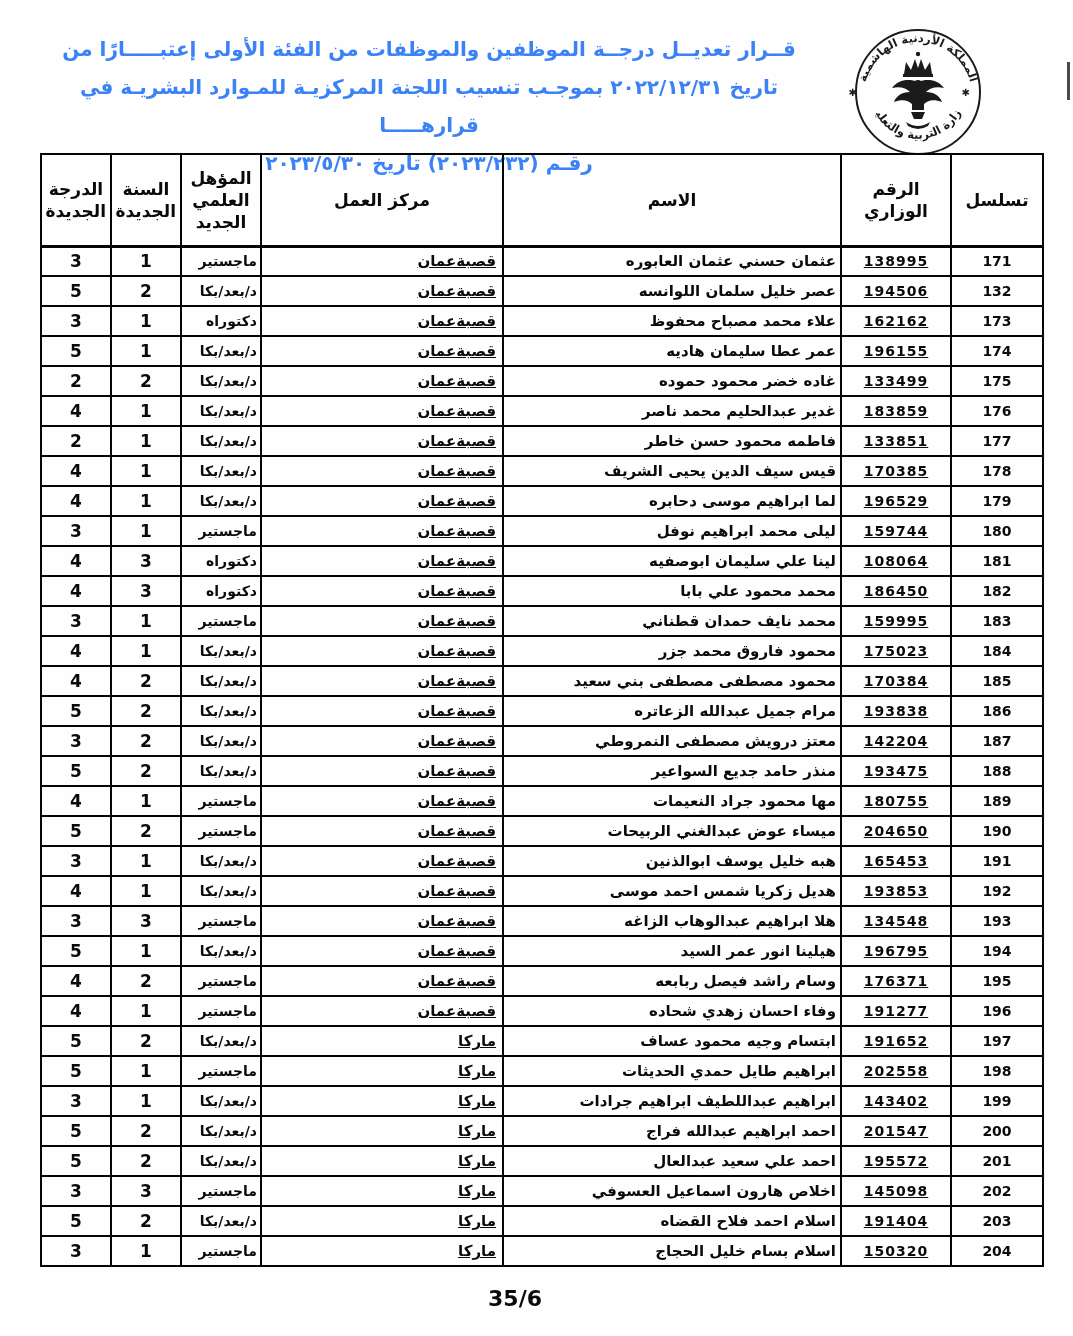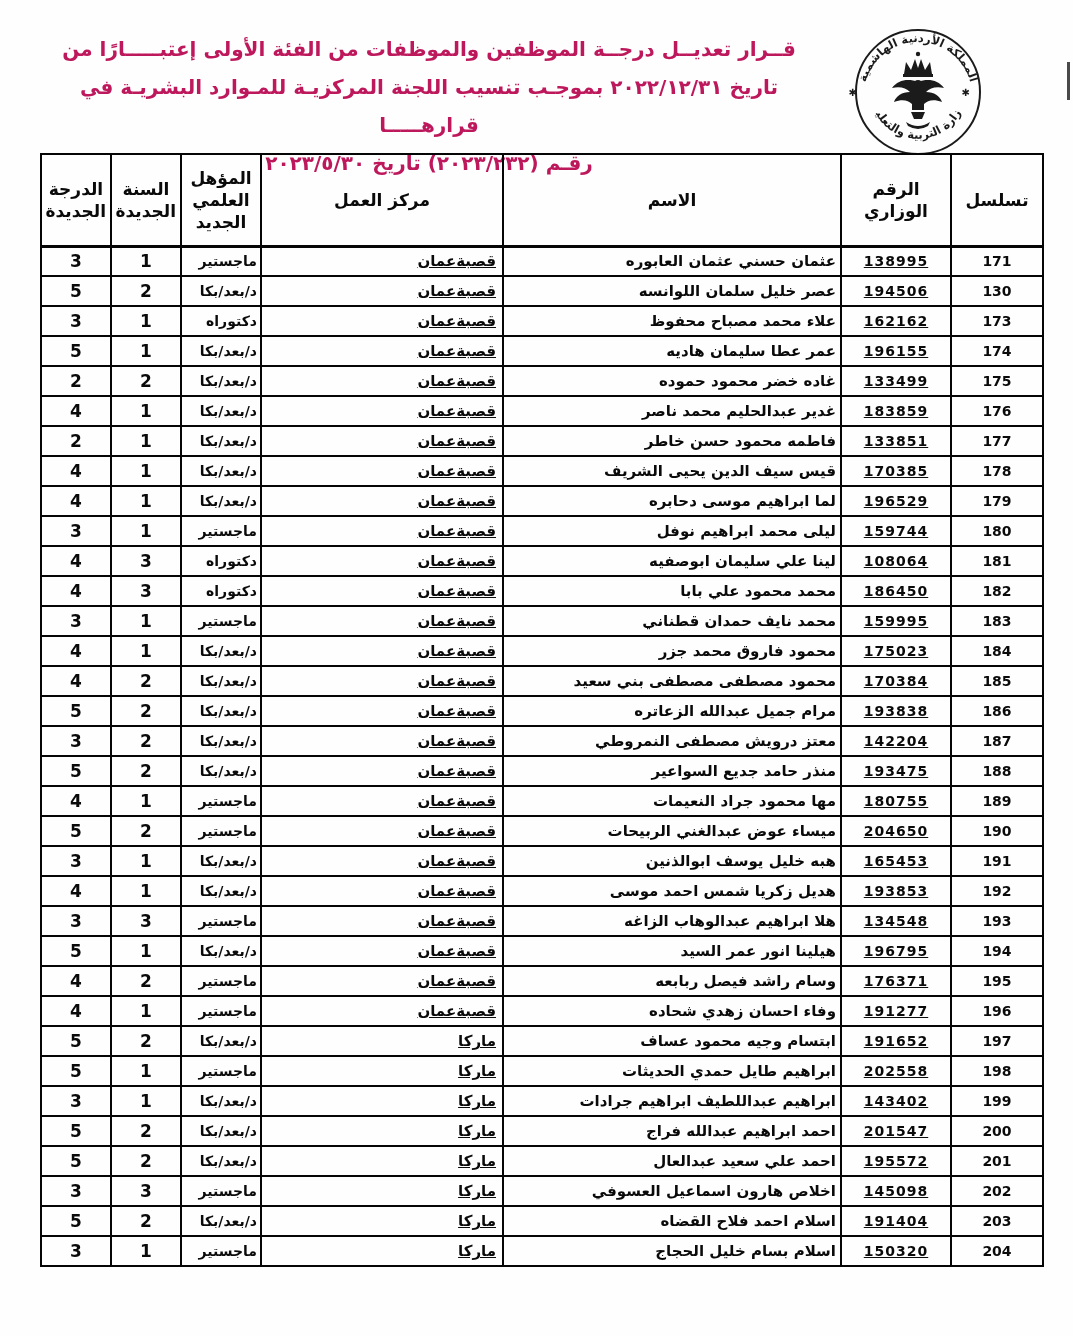--- a/index.html
+++ b/index.html
@@ -14,21 +14,21 @@
     overflow: hidden;
   }
   
   .header-block {
     position: absolute;
     top: 30px; left: 55px; width: 748px;
     text-align: center;
     font-weight: 700;
     font-size: 20px;
     line-height: 38px;
-    color: #be185d;
+    color: #3b82f6;
   }
   .seal {
     position: absolute;
     top: 22px; left: 848px;
     width: 140px; height: 140px;
   }
   .scan-artifact {
     position: absolute;
     right: 3px; top: 62px;
     width: 3px; height: 38px;
@@ -143,21 +143,21 @@
         <tr>
       <td class="c-serial">171</td>
       <td class="c-ministry">138995</td>
       <td class="c-name">عثمان حسني عثمان العابوره</td>
       <td class="c-center">قصبةعمان</td>
       <td class="c-qual">ماجستير</td>
       <td class="c-year">1</td>
       <td class="c-grade">3</td>
     </tr>
         <tr>
-      <td class="c-serial">130</td>
+      <td class="c-serial">132</td>
       <td class="c-ministry">194506</td>
       <td class="c-name">عصر خليل سلمان اللوانسه</td>
       <td class="c-center">قصبةعمان</td>
       <td class="c-qual">د/بعد/بكا</td>
       <td class="c-year">2</td>
       <td class="c-grade">5</td>
     </tr>
         <tr>
       <td class="c-serial">173</td>
       <td class="c-ministry">162162</td>
@@ -442,14 +442,15 @@
       <td class="c-ministry">150320</td>
       <td class="c-name">اسلام بسام خليل الحجاج</td>
       <td class="c-center">ماركا</td>
       <td class="c-qual">ماجستير</td>
       <td class="c-year">1</td>
       <td class="c-grade">3</td>
     </tr>
       </tbody>
   </table>
 
+  <div class="footer-page">35/6</div>
 
 </div>
 
 </body></html>

